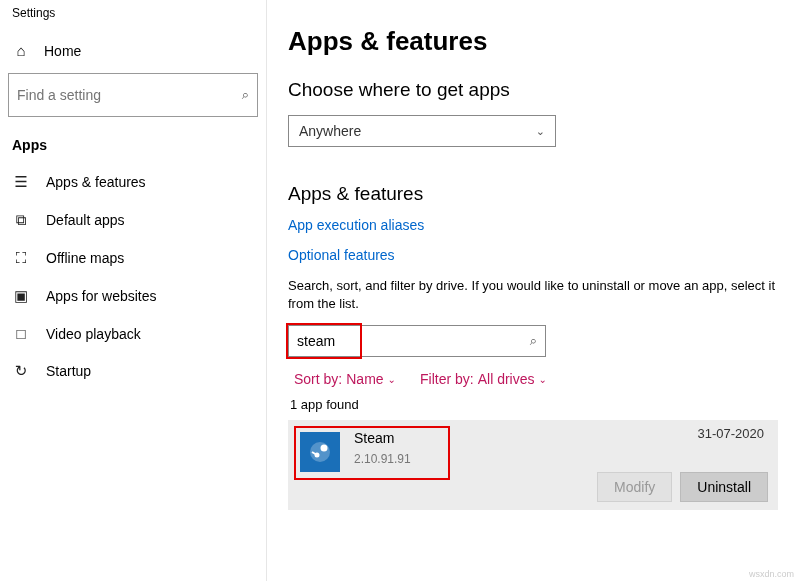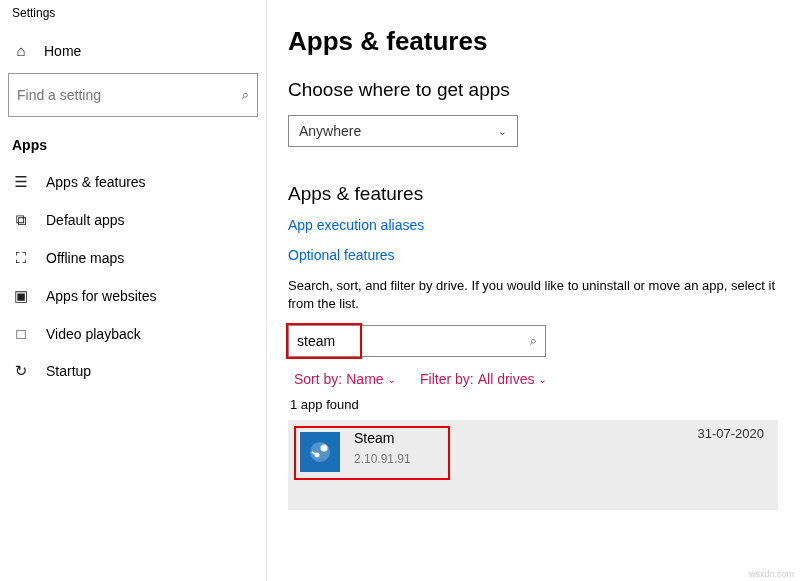--- a/index.html
+++ b/index.html
@@ -50,21 +50,21 @@
     .divider {
       position: absolute; left: 266px; top:0; bottom:0; width:1px; background:#e6e6e6;
     }
     .main {
       flex: 1; padding: 26px 22px 10px 22px; position: relative; overflow:hidden;
     }
     h1 { font-size: 26px; font-weight: 600; margin-bottom: 22px; }
     .sub1 { font-size: 19px; font-weight: 400; margin-bottom: 14px; }
     .help { font-size: 13px; color:#222; margin-bottom: 10px; }
     .dropdown {
-      border:1px solid #888; width: 230px; height: 32px;
+      border:1px solid #888; width: 268px; height: 32px;
       display:flex; align-items:center; justify-content:space-between;
       padding: 0 10px; cursor:pointer; font-size:14px; color:#333;
     }
     .dropdown .chev { font-size: 11px; color:#555; }
     .sub2 { font-size: 19px; font-weight: 400; margin: 36px 0 12px 0; }
     .link { color:#0066cc; font-size: 14px; cursor:pointer; margin-bottom: 14px; display:block; }
     .desc { font-size: 13px; line-height: 1.4; margin-bottom: 12px; }
     .app-search {
       border:1px solid #888; width: 258px; height: 32px;
       display:flex; align-items:center; padding: 0 8px;
@@ -189,17 +189,21 @@
           <circle cx="16" cy="8" r="3.5" fill="#fff"></circle>
           <circle cx="9" cy="15" r="2.5" fill="#fff"></circle>
           <line x1="4" y1="12" x2="9" y2="15" stroke="#fff" stroke-width="2"></line>
         </svg>
     </div>
     <div class="app-info">
       <div class="app-name">Steam</div>
       <div class="app-ver">2.10.91.91</div>
     </div>
     <div class="app-date">31-07-2020</div>
+    <div class="app-actions">
+      <div class="btn disabled">Modify</div>
+      <div class="btn red-box">Uninstall</div>
+    </div>
     <div class="red-inner-highlight" style="left:6px; top:6px; width:156px; height:54px;"></div>
   </div>
 
   <div class="watermark">wsxdn.com</div>
 </div>
 
 </body></html>

